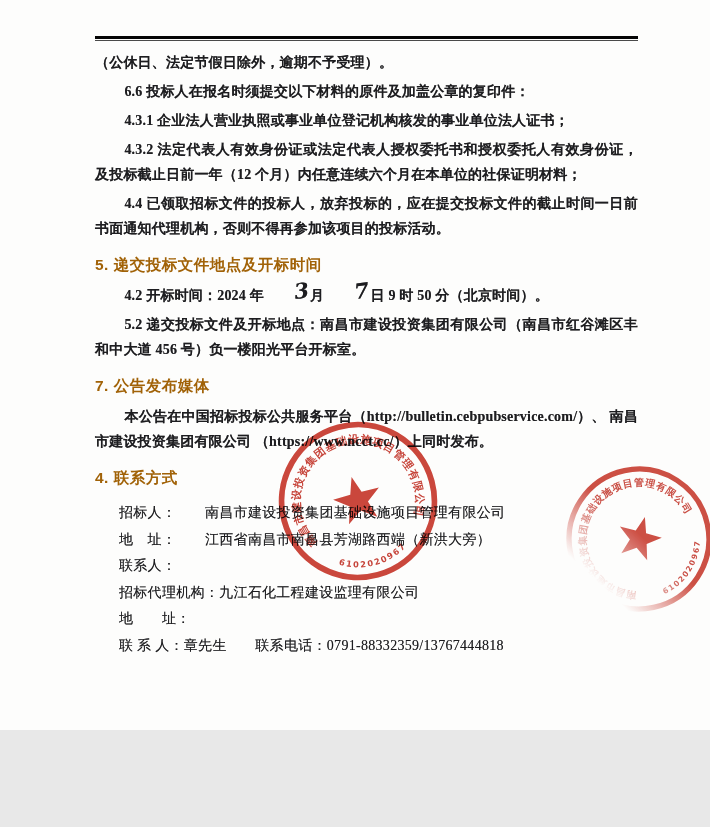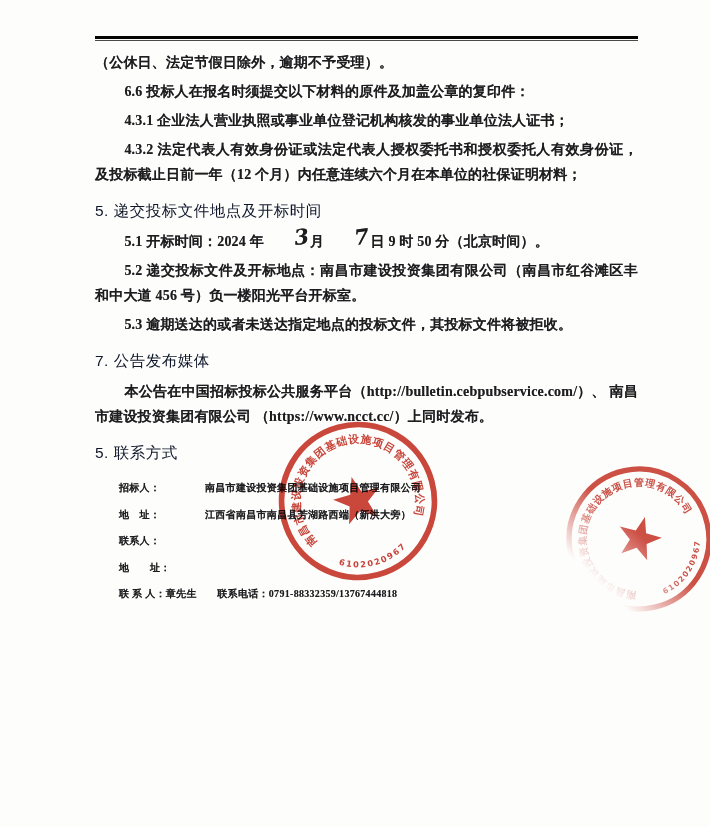--- a/index.html
+++ b/index.html
@@ -1,19 +1,19 @@
 <!DOCTYPE html>
 <html><head>
 <meta charset="utf-8">
 <style>
   * { margin:0; padding:0; box-sizing:border-box; }
   html,body { background:#e8e8e8; }
   .page {
     position:relative;
-    width:710px; height:827px;
+    width:710px; height:730px;
     background:#fdfdfc;
     overflow:hidden;
     font-family:"Liberation Serif", serif;
     color:#1d1d20;
   }
   .doc {
     position:absolute; left:95px; top:36px; width:543px;
   }
   .top-rule {
     height:5px; width:543px; margin-bottom:9px;
@@ -21,35 +21,35 @@
   }
   p.body {
     font-size:14px; line-height:25px; margin:4px 0;
     font-weight:600; letter-spacing:.2px;
     text-align:justify;
     text-shadow:0 0 .5px rgba(20,20,20,.55);
   }
   p.indent { text-indent:2.1em; }
   h2.sec {
     font-family:"Liberation Sans", sans-serif;
-    font-size:15.5px; line-height:20px; font-weight:normal;
-    color:#0f172a; margin:14px 0 8px 0; letter-spacing:.5px;
+    font-size:15.5px; line-height:20px; font-weight:bold;
+    color:#a16207; margin:14px 0 8px 0; letter-spacing:.5px;
   }
   .hand {
     display:inline-block;
     font-family:"DejaVu Serif", serif;
     font-style:italic; font-weight:bold;
     font-size:21px; line-height:10px;
     transform:rotate(-7deg);
     margin:0 1px;
   }
   .contacts { margin-top:12px; padding-left:24px; }
   .contact-row {
-    display:flex; font-size:10px; line-height:26.5px;
-    font-weight:700; letter-spacing:.3px;
+    display:flex; font-size:14px; line-height:26.5px;
+    font-weight:400; letter-spacing:.3px;
     text-shadow:0 0 .5px rgba(20,20,20,.55);
   }
   .contact-row .lbl { white-space:pre; }
   .contact-row.gap .lbl { min-width:86px; }
   .contact-row .val { white-space:pre; }
   
   .seal {
     position:absolute; mix-blend-mode:multiply; pointer-events:none;
   }
   .seal-main {
@@ -74,47 +74,49 @@
 
 <div class="page">
   <div class="doc">
 
     <div class="top-rule"></div>
 
     <p class="body">（公休日、法定节假日除外，逾期不予受理）。</p>
     <p class="body indent">6.6  投标人在报名时须提交以下材料的原件及加盖公章的复印件：</p>
     <p class="body indent">4.3.1  企业法人营业执照或事业单位登记机构核发的事业单位法人证书；</p>
     <p class="body indent">4.3.2 法定代表人有效身份证或法定代表人授权委托书和授权委托人有效身份证，及投标截止日前一年（12 个月）内任意连续六个月在本单位的社保证明材料；</p>
+    <p class="body indent">4.4  已领取招标文件的投标人，放弃投标的，应在提交投标文件的截止时间一日前书面通知代理机构，否则不得再参加该项目的投标活动。</p>
 
     <h2 class="sec">5. 递交投标文件地点及开标时间</h2>
 
     <p class="body indent">
-      <span>5.1  开标时间：2024 年</span><span class="hand">3</span><span>月</span><span class="hand">7</span><span>日 9 时 50 分（北京时间）。</span>
+      <span>4.2  开标时间：2024 年</span><span class="hand">3</span><span>月</span><span class="hand">7</span><span>日 9 时 50 分（北京时间）。</span>
     </p>
     <p class="body indent">5.2  递交投标文件及开标地点：南昌市建设投资集团有限公司（南昌市红谷滩区丰和中大道 456 号）负一楼阳光平台开标室。</p>
-    <p class="body indent">5.3 逾期送达的或者未送达指定地点的投标文件，其投标文件将被拒收。</p>
 
     <h2 class="sec">7. 公告发布媒体</h2>
     <p class="body indent">本公告在中国招标投标公共服务平台（http://bulletin.cebpubservice.com/）、 南昌市建设投资集团有限公司 （https://www.ncct.cc/）上同时发布。</p>
 
-    <h2 class="sec">5. 联系方式</h2>
+    <h2 class="sec">4. 联系方式</h2>
 
     <div class="contacts">
       <div class="contact-row gap">
         <span class="lbl">招标人：</span>
         <span class="val">南昌市建设投资集团基础设施项目管理有限公司</span>
       </div>
       <div class="contact-row gap">
         <span class="lbl">地　址：</span>
         <span class="val">江西省南昌市南昌县芳湖路西端（新洪大旁）</span>
       </div>
       <div class="contact-row gap">
         <span class="lbl">联系人：</span>
       </div>
       <div class="contact-row">
+        <span class="lbl">招标代理机构：</span>
+        <span class="val">九江石化工程建设监理有限公司</span>
       </div>
       <div class="contact-row">
         <span class="lbl">地　　址：</span>
       </div>
       <div class="contact-row">
         <span class="lbl">联 系 人：</span>
         <span class="val">章先生　　联系电话：0791-88332359/13767444818</span>
       </div>
     </div>
   </div>

